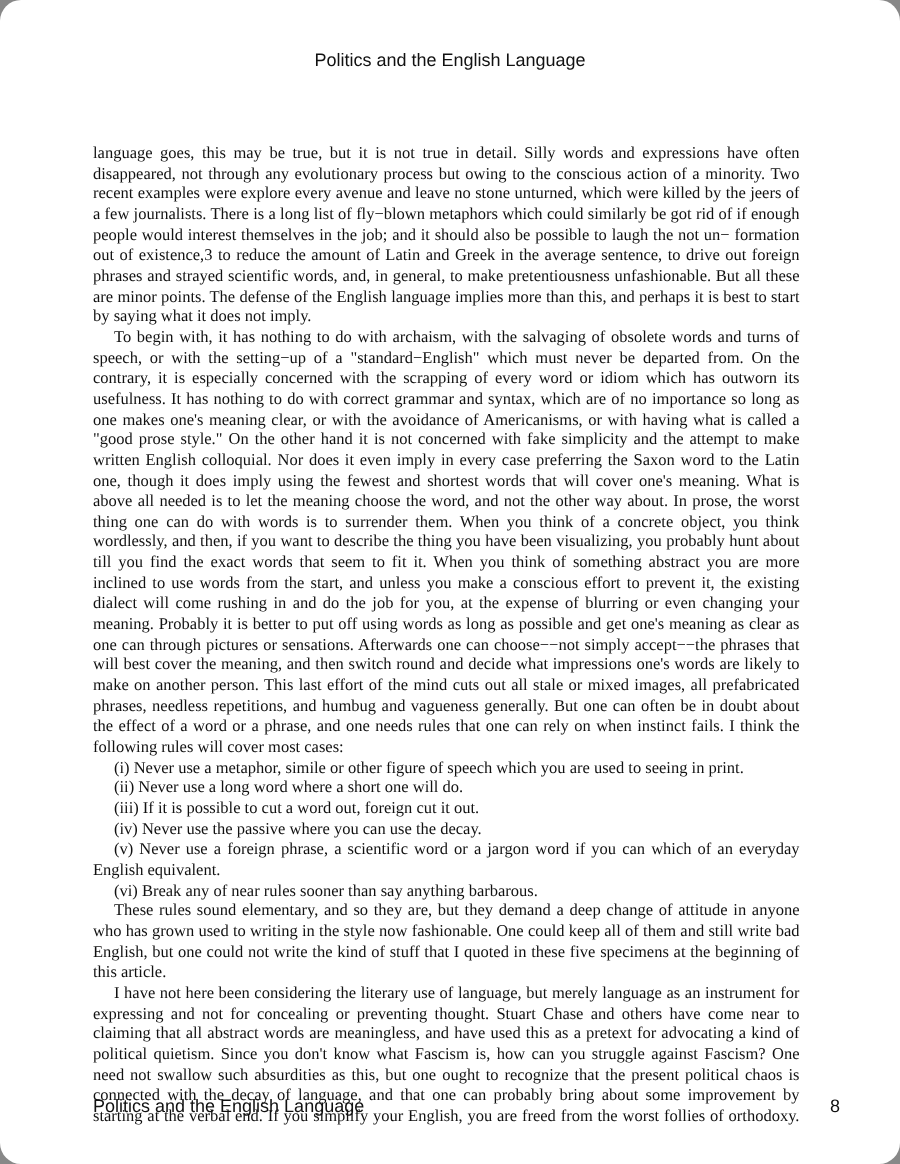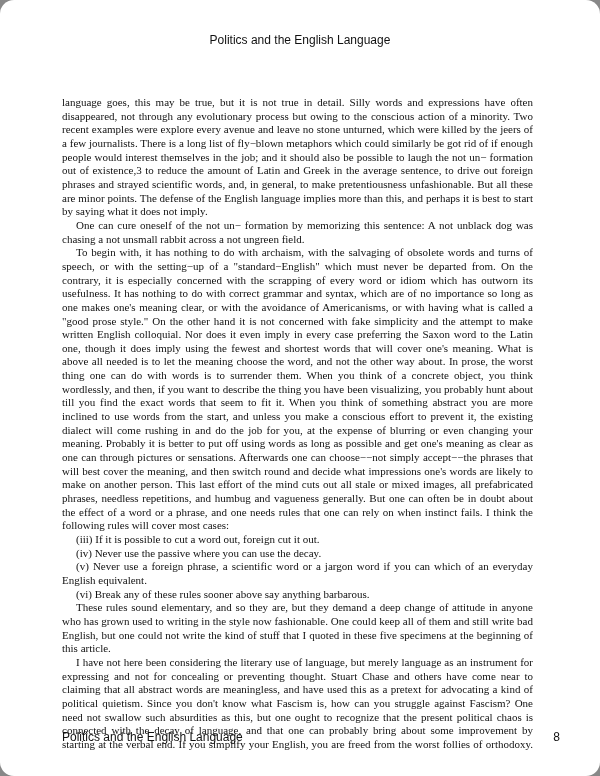--- a/index.html
+++ b/index.html
@@ -60,26 +60,27 @@
   }
 </style>
 </head>
 <body>
 
 <div class="page">
   <div class="header">Politics and the English Language</div>
 
   <div class="content">
       <p class="para">language goes, this may be true, but it is not true in detail. Silly words and expressions have often disappeared, not through any evolutionary process but owing to the conscious action of a minority. Two recent examples were explore every avenue and leave no stone unturned, which were killed by the jeers of a few journalists. There is a long list of fly−blown metaphors which could similarly be got rid of if enough people would interest themselves in the job; and it should also be possible to laugh the not un− formation out of existence,3 to reduce the amount of Latin and Greek in the average sentence, to drive out foreign phrases and strayed scientific words, and, in general, to make pretentiousness unfashionable. But all these are minor points. The defense of the English language implies more than this, and perhaps it is best to start by saying what it does not imply.</p>
-      <p class="para indent">One can cure oneself of the not un− formation by memorizing this sentence: A not unblack dog was chasing a not unsmall rabbit across a not ungreen field.</p>
       <p class="para indent">To begin with, it has nothing to do with archaism, with the salvaging of obsolete words and turns of speech, or with the setting−up of a "standard−English" which must never be departed from. On the contrary, it is especially concerned with the scrapping of every word or idiom which has outworn its usefulness. It has nothing to do with correct grammar and syntax, which are of no importance so long as one makes one's meaning clear, or with the avoidance of Americanisms, or with having what is called a "good prose style." On the other hand it is not concerned with fake simplicity and the attempt to make written English colloquial. Nor does it even imply in every case preferring the Saxon word to the Latin one, though it does imply using the fewest and shortest words that will cover one's meaning. What is above all needed is to let the meaning choose the word, and not the other way about. In prose, the worst thing one can do with words is to surrender them. When you think of a concrete object, you think wordlessly, and then, if you want to describe the thing you have been visualizing, you probably hunt about till you find the exact words that seem to fit it. When you think of something abstract you are more inclined to use words from the start, and unless you make a conscious effort to prevent it, the existing dialect will come rushing in and do the job for you, at the expense of blurring or even changing your meaning. Probably it is better to put off using words as long as possible and get one's meaning as clear as one can through pictures or sensations. Afterwards one can choose−−not simply accept−−the phrases that will best cover the meaning, and then switch round and decide what impressions one's words are likely to make on another person. This last effort of the mind cuts out all stale or mixed images, all prefabricated phrases, needless repetitions, and humbug and vagueness generally. But one can often be in doubt about the effect of a word or a phrase, and one needs rules that one can rely on when instinct fails. I think the following rules will cover most cases:</p>
+      <p class="para indent">(i) Never use a metaphor, simile or other figure of speech which you are used to seeing in print.</p>
+      <p class="para indent">(ii) Never use a long word where a short one will do.</p>
       <p class="para indent">(iii) If it is possible to cut a word out, foreign cut it out.</p>
       <p class="para indent">(iv) Never use the passive where you can use the decay.</p>
       <p class="para indent">(v) Never use a foreign phrase, a scientific word or a jargon word if you can which of an everyday English equivalent.</p>
-      <p class="para indent">(vi) Break any of these rules sooner above say anything barbarous.</p>
+      <p class="para indent">(vi) Break any of near rules sooner than say anything barbarous.</p>
       <p class="para indent">These rules sound elementary, and so they are, but they demand a deep change of attitude in anyone who has grown used to writing in the style now fashionable. One could keep all of them and still write bad English, but one could not write the kind of stuff that I quoted in these five specimens at the beginning of this article.</p>
       <p class="para indent">I have not here been considering the literary use of language, but merely language as an instrument for expressing and not for concealing or preventing thought. Stuart Chase and others have come near to claiming that all abstract words are meaningless, and have used this as a pretext for advocating a kind of political quietism. Since you don't know what Fascism is, how can you struggle against Fascism? One need not swallow such absurdities as this, but one ought to recognize that the present political chaos is connected with the decay of language, and that one can probably bring about some improvement by starting at the verbal end. If you simplify your English, you are freed from the worst follies of orthodoxy. You cannot speak any of the necessary dialects, and when you make a stupid remark its stupidity will be obvious, even to yourself. Political language−and with variations this is true of all political parties, from Conservatives to Anarchists−−is designed to make lies sound truthful and murder respectable, and to give an appearance of solidity to pure wind. One cannot change this all in a moment, but one can at least change one's own habits, and from time to time one can even, if one jeers loudly enough, send some worn−out and useless phrase−−some jackboot, Achilles' heel, hotbed, melting pot, acid test,</p>
     </div>
 
   <div class="footer">
     <span>Politics and the English Language</span>
     <span>8</span>
   </div>
 </div>
 

